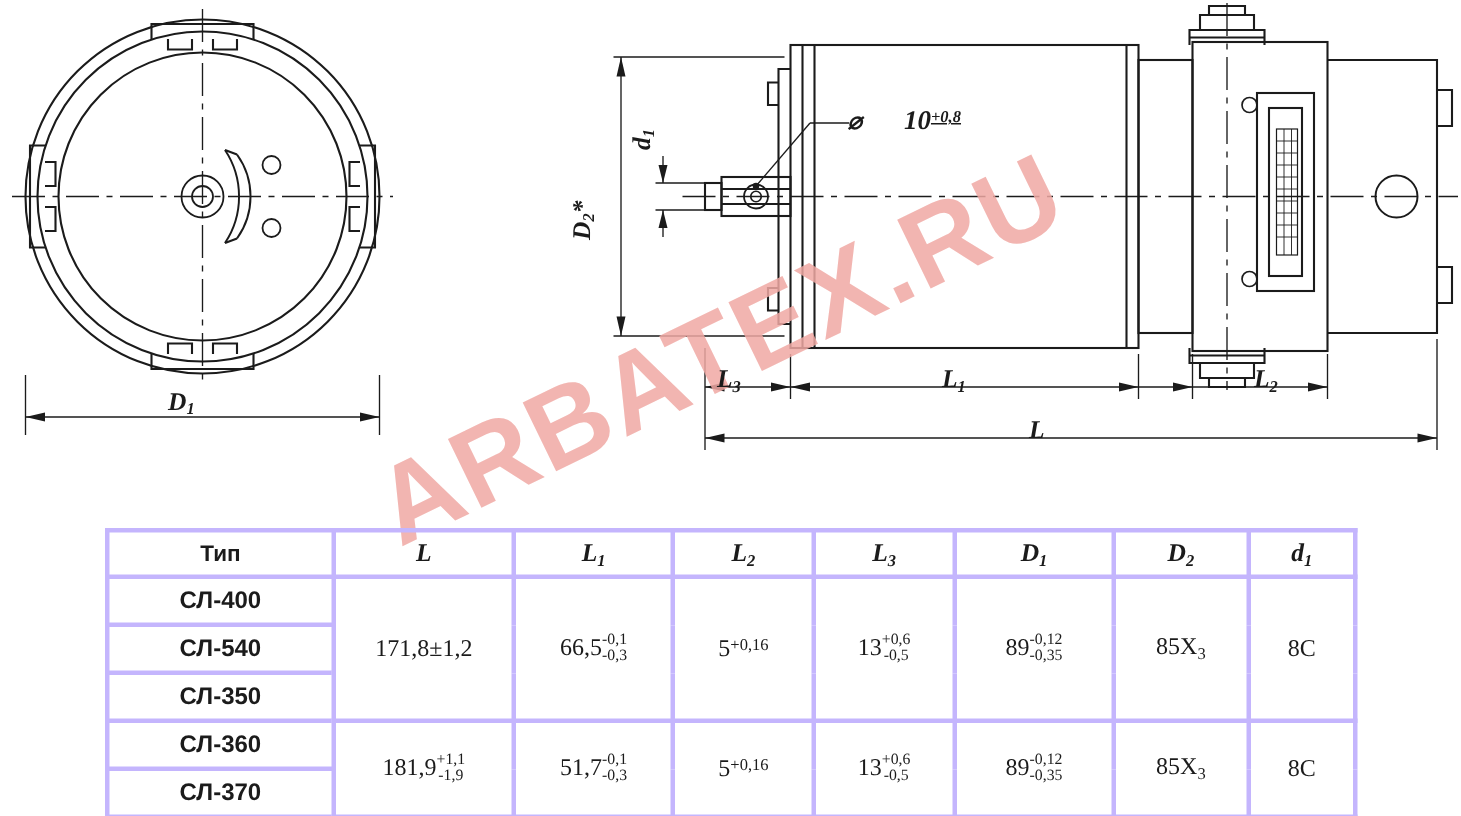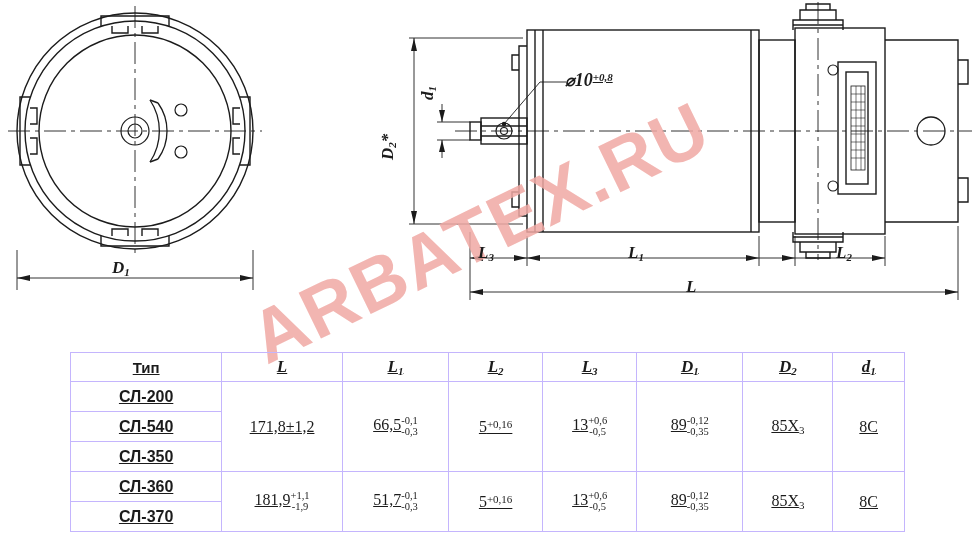--- a/index.html
+++ b/index.html
@@ -53,26 +53,25 @@
     position:absolute;
     left:70px; top:352px;
     width:835px;
     border-collapse:collapse;
     font-family:"Liberation Sans", sans-serif;
     font-size:15px;
     background:transparent;
     z-index:6;
   }
   table.spec th, table.spec td {
-    border:1px solid #c4b5fd;
+    border:3px solid #c4b5fd;
     text-align:center;
     vertical-align:middle;
     padding:2px 12px;
     background:transparent;
-    text-decoration:underline;
   }
   table.spec th { font-weight:bold; height:24px; font-size:15px; }
   table.spec th.hdr-it { font-style:italic; font-family:"Liberation Serif", serif; font-size:17px; font-weight:bold; }
   table.spec td.type { font-weight:bold; text-align:center; height:25px; font-size:16px; }
   table.spec td.val { font-size:16px; font-family:"Liberation Serif", serif; }
   .sub { font-size:11px; vertical-align:-3px; }
   .sup { font-size:11px; vertical-align:4px; }
   .frac { display:inline-block; font-size:10.5px; line-height:1.02; text-align:center; vertical-align:middle; }
   .frac i { display:block; font-style:normal; }
 </style>
@@ -253,21 +252,21 @@
 
   <div class="lbl rot" style="left:378px; top:160px;">
     <span>D</span><span class="sub">2</span><span>*</span>
   </div>
 
   <div class="lbl rot" style="left:418px; top:100px;">
     <span>d</span><span class="sub">1</span>
   </div>
 
   <div class="lbl" style="left:565px; top:70px; font-size:16px;">
-    <span>⌀</span><span style="font-size:18px;">10</span><span class="sup" style="font-size:11px; vertical-align:5px;text-decoration:underline;">+0,8</span>
+    <span>⌀</span><span style="font-size:18px;margin-left:28px;">10</span><span class="sup" style="font-size:11px; vertical-align:5px;text-decoration:underline;">+0,8</span>
   </div>
 
   <div class="lbl" style="left:478px; top:243px;">
     <span>L</span><span class="sub">3</span>
   </div>
   <div class="lbl" style="left:628px; top:243px;">
     <span>L</span><span class="sub">1</span>
   </div>
   <div class="lbl" style="left:836px; top:243px;">
     <span>L</span><span class="sub">2</span>
@@ -294,21 +293,21 @@
         <th class="hdr-it"><span>L</span><span class="sub">1</span></th>
         <th class="hdr-it"><span>L</span><span class="sub">2</span></th>
         <th class="hdr-it"><span>L</span><span class="sub">3</span></th>
         <th class="hdr-it"><span>D</span><span class="sub">1</span></th>
         <th class="hdr-it"><span>D</span><span class="sub">2</span></th>
         <th class="hdr-it"><span>d</span><span class="sub">1</span></th>
       </tr>
     </thead>
     <tbody>
       <tr>
-        <td class="type">СЛ-200</td>
+        <td class="type">СЛ-400</td>
         <td class="val" rowspan="3">171,8±1,2</td>
         <td class="val" rowspan="3">
           <span>66,5</span><span class="frac"><i>-0,1</i><i>-0,3</i></span>
         </td>
         <td class="val" rowspan="3">
           <span>5</span><span class="sup">+0,16</span>
         </td>
         <td class="val" rowspan="3">
           <span>13</span><span class="frac"><i>+0,6</i><i>-0,5</i></span>
         </td>

